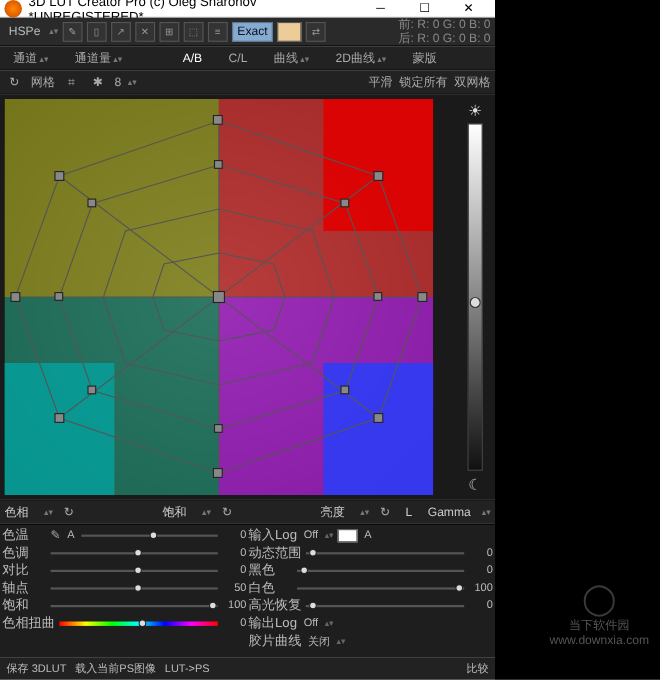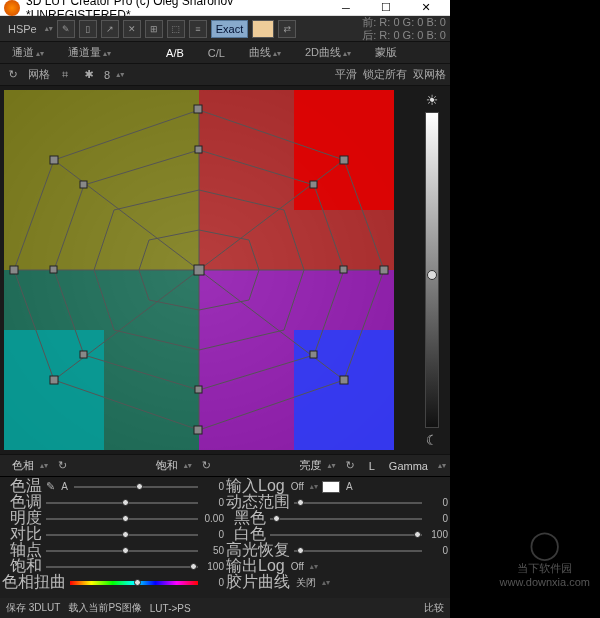--- a/index.html
+++ b/index.html
@@ -26,29 +26,29 @@
 .toolbar3 .lbl{color:#aaa;}
 .toolbar3 .spacer{flex:1;}
 .maingrid{padding:4px;background:#1a1a1a;position:relative;}
 .gridsvg{width:390px;height:360px;display:block;background:#000;}
 .vslider{position:absolute;right:6px;top:6px;width:24px;height:356px;display:flex;flex-direction:column;align-items:center;}
 .vslider .sun{color:#ddd;font-size:14px;}
 .vslider .moon{color:#bbb;font-size:14px;}
 .vslider .track{flex:1;width:14px;background:linear-gradient(#fff,#888,#111);margin:4px 0;border:1px solid #444;position:relative;}
 .vslider .handle{position:absolute;width:10px;height:10px;background:#ddd;border:1px solid #333;border-radius:50%;left:1px;top:50%;}
 .hsl-row{height:22px;background:#222;display:flex;align-items:center;padding:0 4px;gap:6px;border-top:1px solid #111;}
-.hsl-row .lbl{color:#ccc;min-width:30px;text-align:right;}
+.hsl-row .lbl{color:#ccc;min-width:30px;}
 .hsl-row .reset{color:#aaa;cursor:pointer;padding:0 4px;}
 .hsl-row .sel{color:#ccc;padding:2px 4px;}
 .hsl-row .updn{color:#777;font-size:8px;}
 .hsl-row .spacer{flex:1;}
 .bottompanel{flex:1;background:#1e1e1e;display:flex;gap:2px;padding:2px;border-top:1px solid #000;}
 .bpcol{flex:1;display:flex;flex-direction:column;gap:1px;}
 .bprow{display:flex;align-items:center;height:15px;gap:4px;}
-.bprow .blbl{color:#bbb;min-width:40px;font-size:16px;text-align:right;}
+.bprow .blbl{color:#bbb;min-width:40px;font-size:12px;}
 .bprow .bslider{flex:1;height:8px;position:relative;}
 .bprow .bslider .trk{position:absolute;top:3px;height:2px;left:0;right:0;background:#555;}
 .bprow .bslider .trk.color{background:linear-gradient(90deg,#f00,#ff0,#0f0,#0ff,#00f,#f0f,#f00);height:4px;top:2px;}
 .bprow .bslider .dot{position:absolute;width:7px;height:7px;background:#ddd;border:1px solid #222;border-radius:50%;top:0;left:50%;}
 .bprow .bval{color:#bbb;min-width:22px;text-align:right;font-size:10px;}
 .bprow .bsel{color:#bbb;font-size:10px;padding:0 2px;}
 .bprow .bsw{width:18px;height:12px;border:1px solid #555;}
 .bottombar{height:20px;background:#222;display:flex;align-items:center;gap:8px;padding:0 6px;}
 .bottombar .bbtn{color:#bbb;cursor:pointer;font-size:10px;}
 .bottombar .spacer{flex:1;}
@@ -199,28 +199,20 @@
       </div>
       <div class="bprow">
           <span class="blbl">色调</span>
           <div class="bslider">
             <div class="trk"></div>
             <div class="dot"></div>
           </div>
           <span class="bval">0</span>
         </div>
       <div class="bprow">
-          <span class="blbl">明度</span>
-          <div class="bslider">
-            <div class="trk"></div>
-            <div class="dot"></div>
-          </div>
-          <span class="bval">0.00</span>
-        </div>
-      <div class="bprow">
           <span class="blbl">对比</span>
           <div class="bslider">
             <div class="trk"></div>
             <div class="dot"></div>
           </div>
           <span class="bval">0</span>
         </div>
       <div class="bprow">
           <span class="blbl">轴点</span>
           <div class="bslider">

